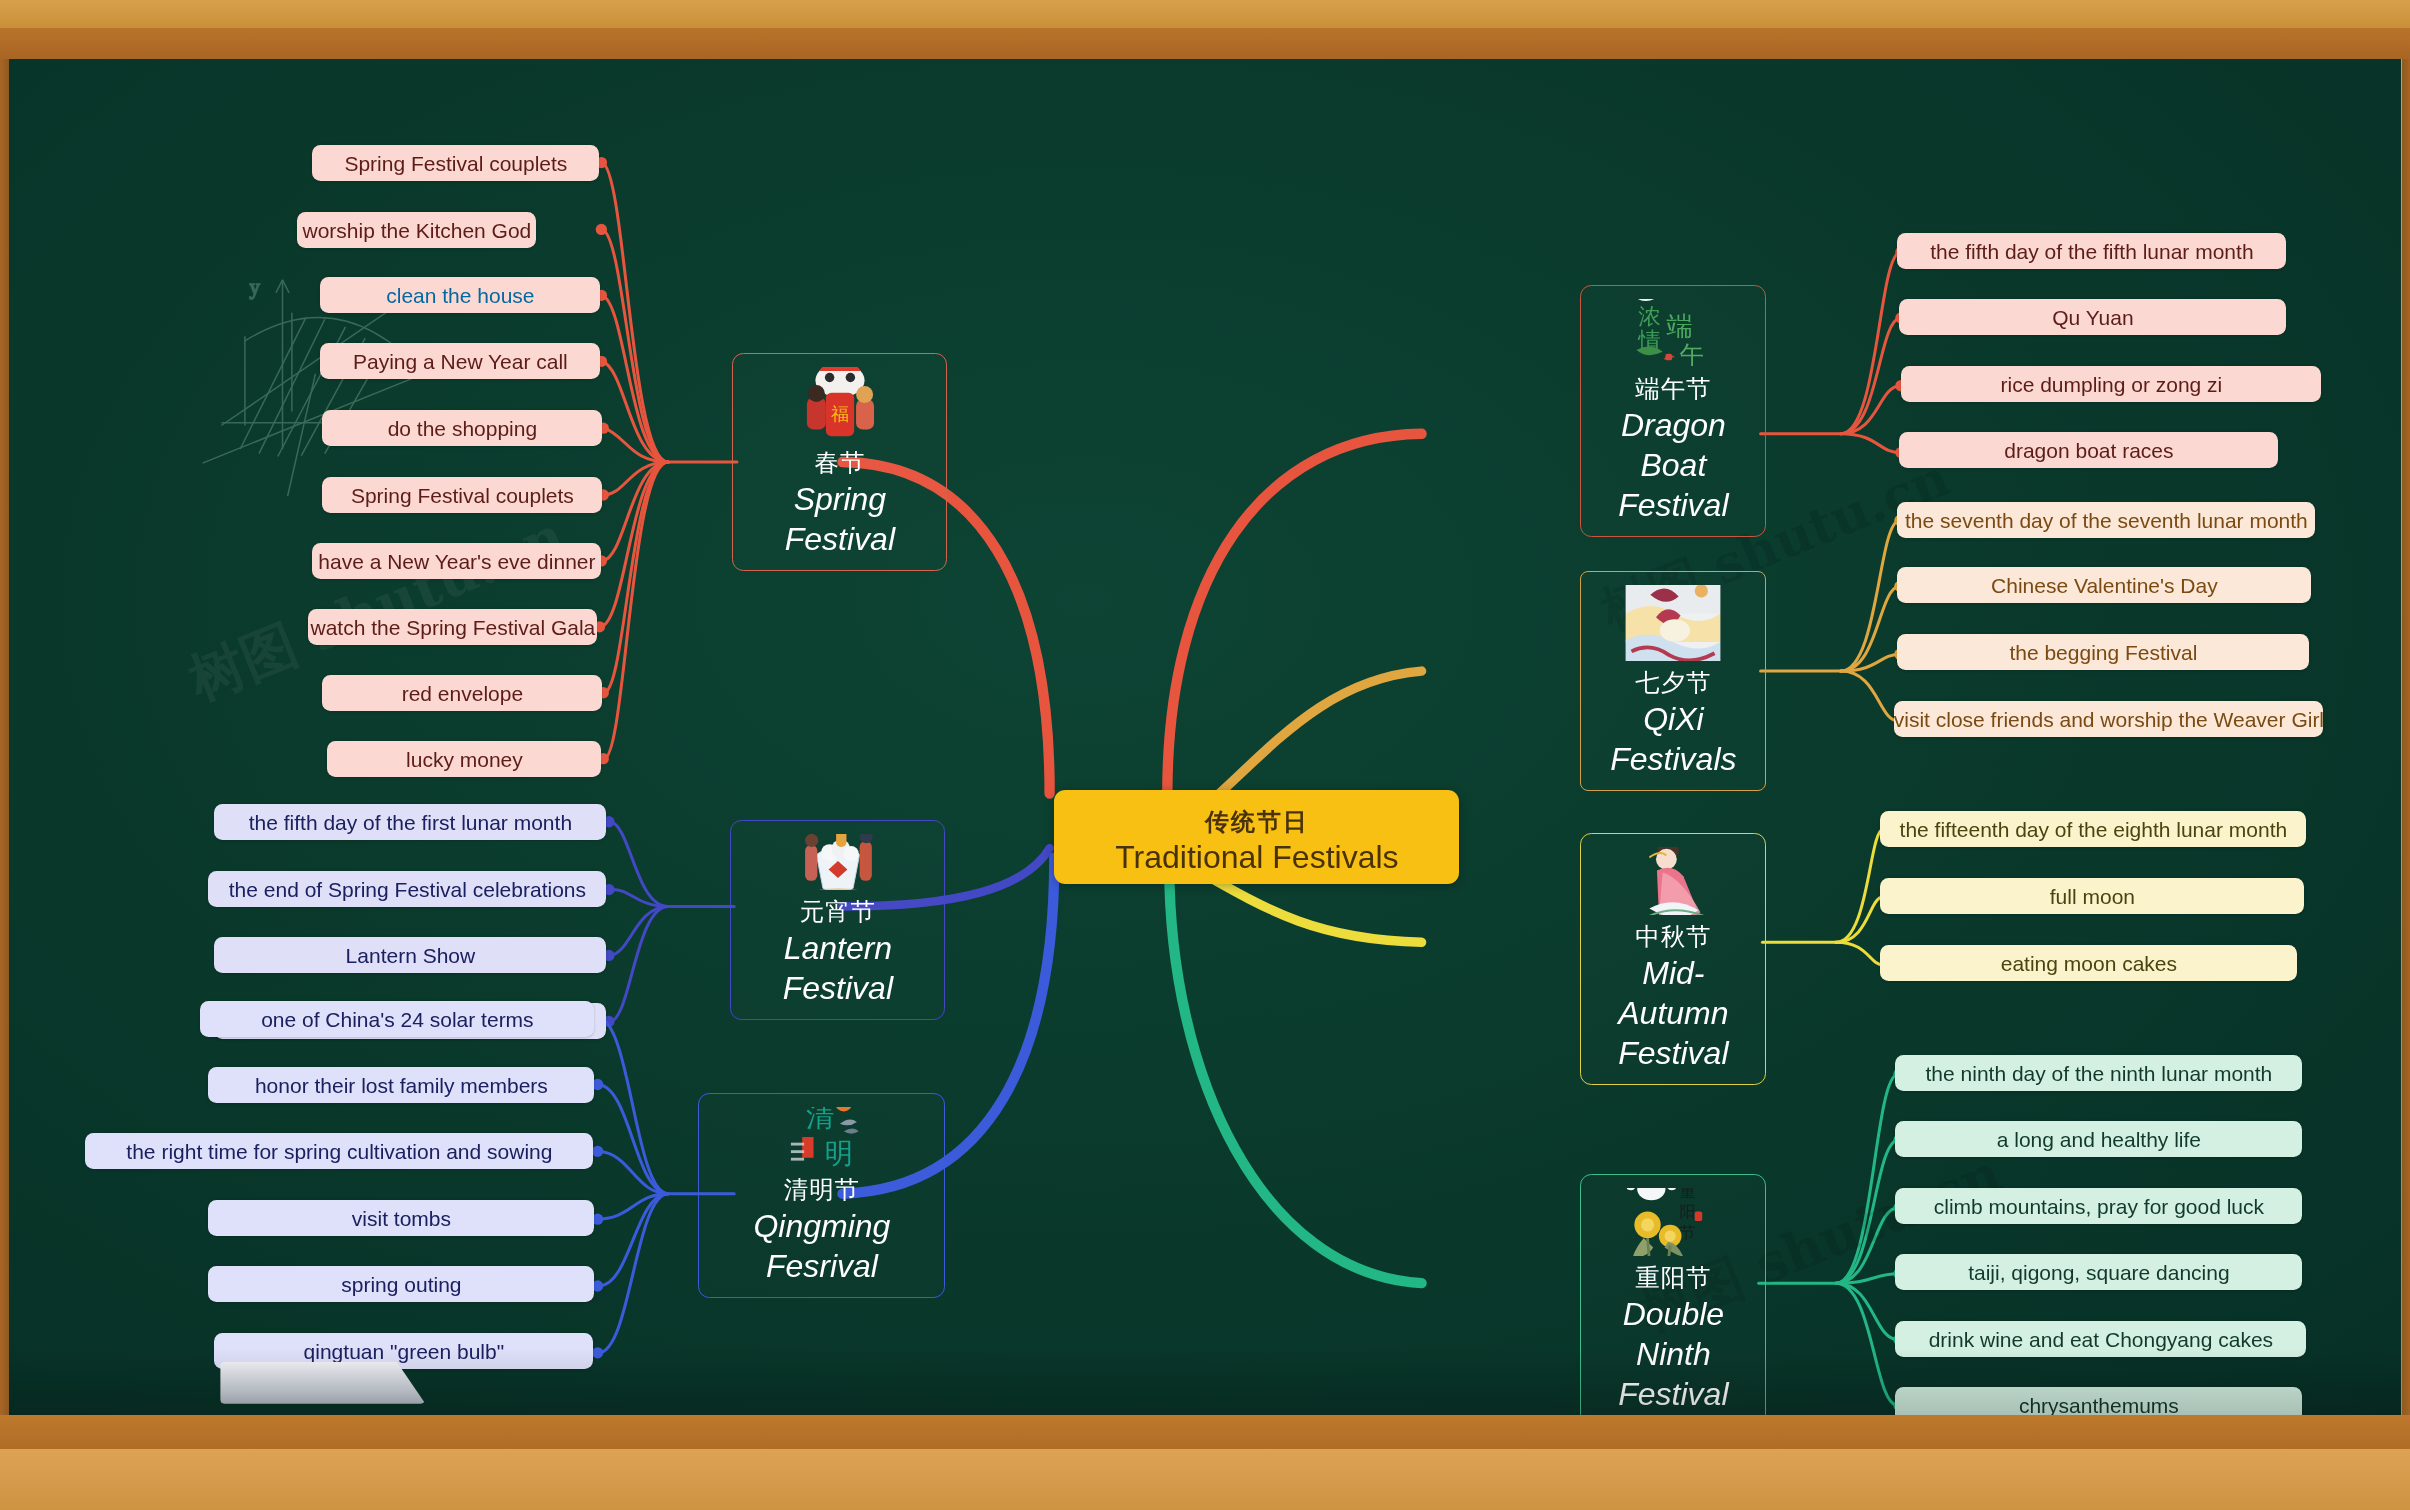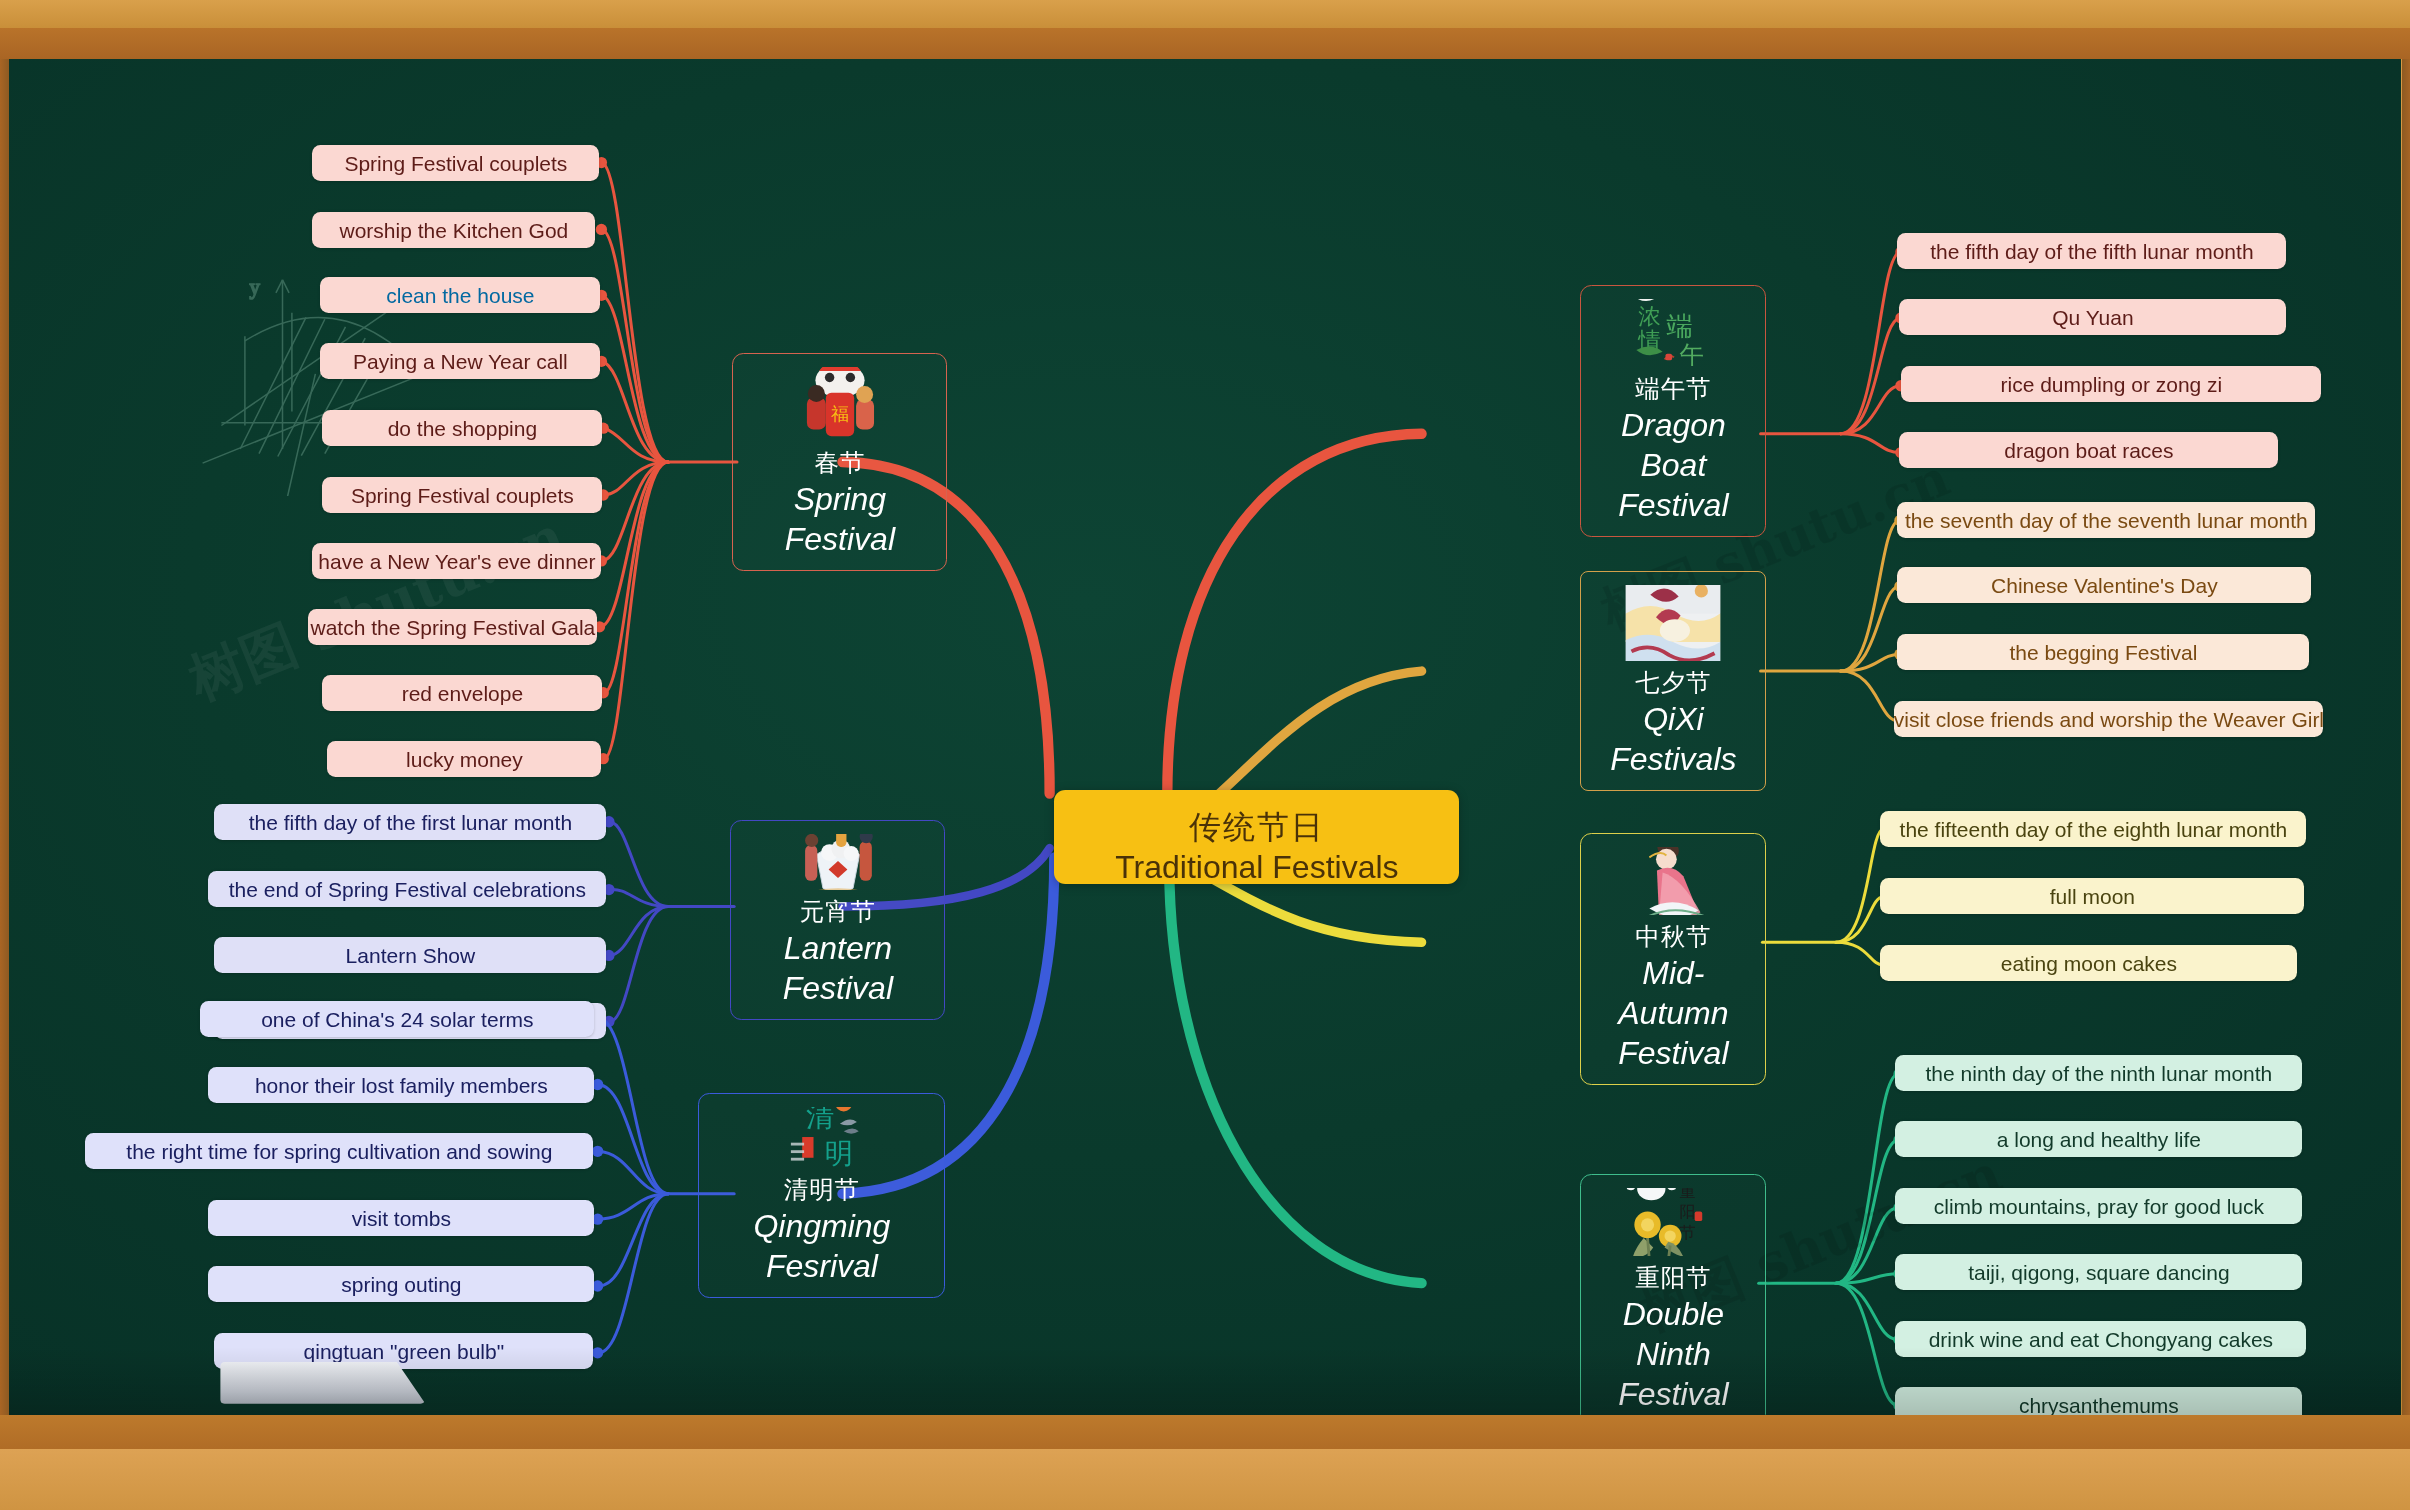--- a/index.html
+++ b/index.html
@@ -81,21 +81,21 @@
 
   
   .center-node {
     background:#f7c013;
     border-radius:11.3px;
     color:#4a3208;
     text-align:center;
     padding:17px 22.6px;
     box-shadow: 0 1.9px 9.4px rgba(0,0,0,.25);
   }
-  .center-node .cn-cn { font-size:32px; line-height:1.25; letter-spacing:1.9px; }
+  .center-node .cn-cn { font-size:24px; line-height:1.25; letter-spacing:1.9px;font-weight:bold; }
   .center-node .cn-en { font-size:32px; line-height:1.3; }
 
   
   .branch {
     border-radius:11.3px;
     border:1.9px solid #fff;
     background: rgba(255,255,255,0.012);
     color:#ffffff;
     text-align:center;
     display:flex; flex-direction:column; align-items:center; justify-content:flex-start;
@@ -424,21 +424,21 @@
           <path d="M24 70 q-10 12 -12 22 q16 -2 22 -12z" fill="#8fa06a"></path>
           <path d="M46 80 q12 8 20 10 q-6 -14 -16 -16z" fill="#7e9163"></path>
           <path d="M28 70 L30 94 M52 78 L50 94" stroke="#6d8052" stroke-width="3"></path>
         </svg>
       </div>
       <div class="b-cn">重阳节</div>
       <div class="b-en" style="max-width:169px;">Double Ninth Festival</div>
     </div>
 
     <div class="leaf" style="left:303px; top:86px; width:287px; background:#fbd8d2; color:#5d1c18;">Spring Festival couplets</div>
-    <div class="leaf" style="left:303px; top:153px; width:283px; background:#fbd8d2; color:#5d1c18;">worship the Kitchen God</div>
+    <div class="leaf" style="left:288px; top:153px; width:239px; background:#fbd8d2; color:#5d1c18;">worship the Kitchen God</div>
     <div class="leaf" style="left:311px; top:218px; width:280px; background:#fbd8d2; color:#0369a1;">clean the house</div>
     <div class="leaf" style="left:311px; top:284px; width:280px; background:#fbd8d2; color:#5d1c18;">Paying a New Year call</div>
     <div class="leaf" style="left:313px; top:351px; width:280px; background:#fbd8d2; color:#5d1c18;">do the shopping</div>
     <div class="leaf" style="left:313px; top:418px; width:280px; background:#fbd8d2; color:#5d1c18;">Spring Festival couplets</div>
     <div class="leaf" style="left:303px; top:484px; width:289px; background:#fbd8d2; color:#5d1c18;">have a New Year's eve dinner</div>
     <div class="leaf" style="left:299px; top:550px; width:289px; background:#fbd8d2; color:#5d1c18;">watch the Spring Festival Gala</div>
     <div class="leaf" style="left:313px; top:616px; width:280px; background:#fbd8d2; color:#5d1c18;">red envelope</div>
     <div class="leaf" style="left:318px; top:682px; width:274px; background:#fbd8d2; color:#5d1c18;">lucky money</div>
 
     <div class="leaf" style="left:205px; top:745px; width:392px; background:#dfe0f7; color:#1b2060;">the fifth day of the first lunar month</div>

